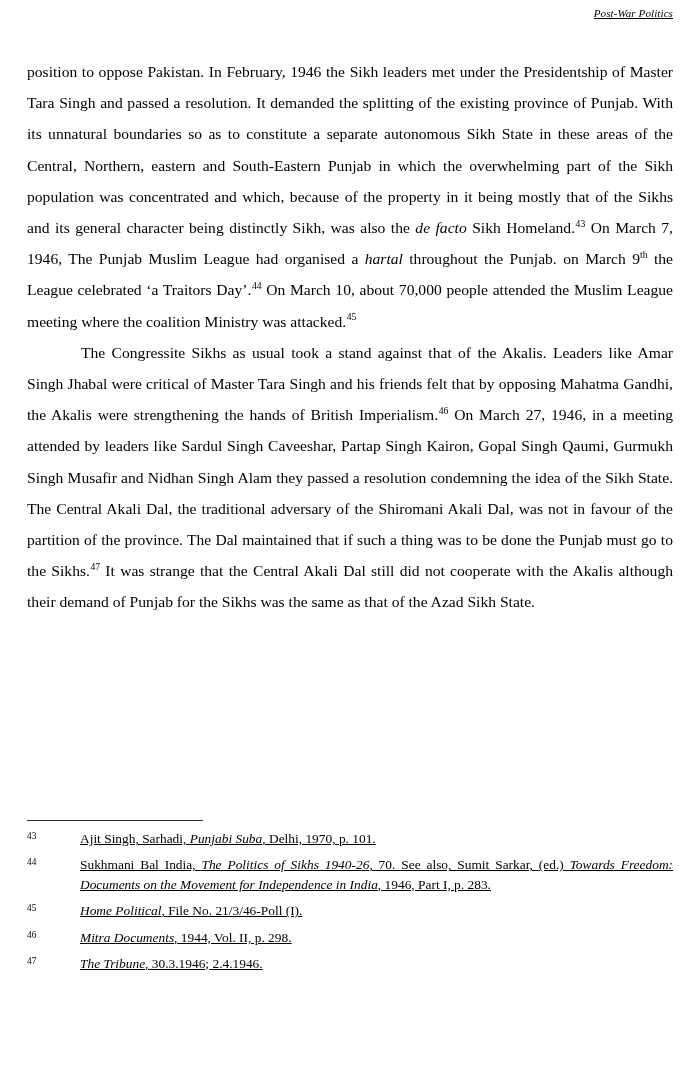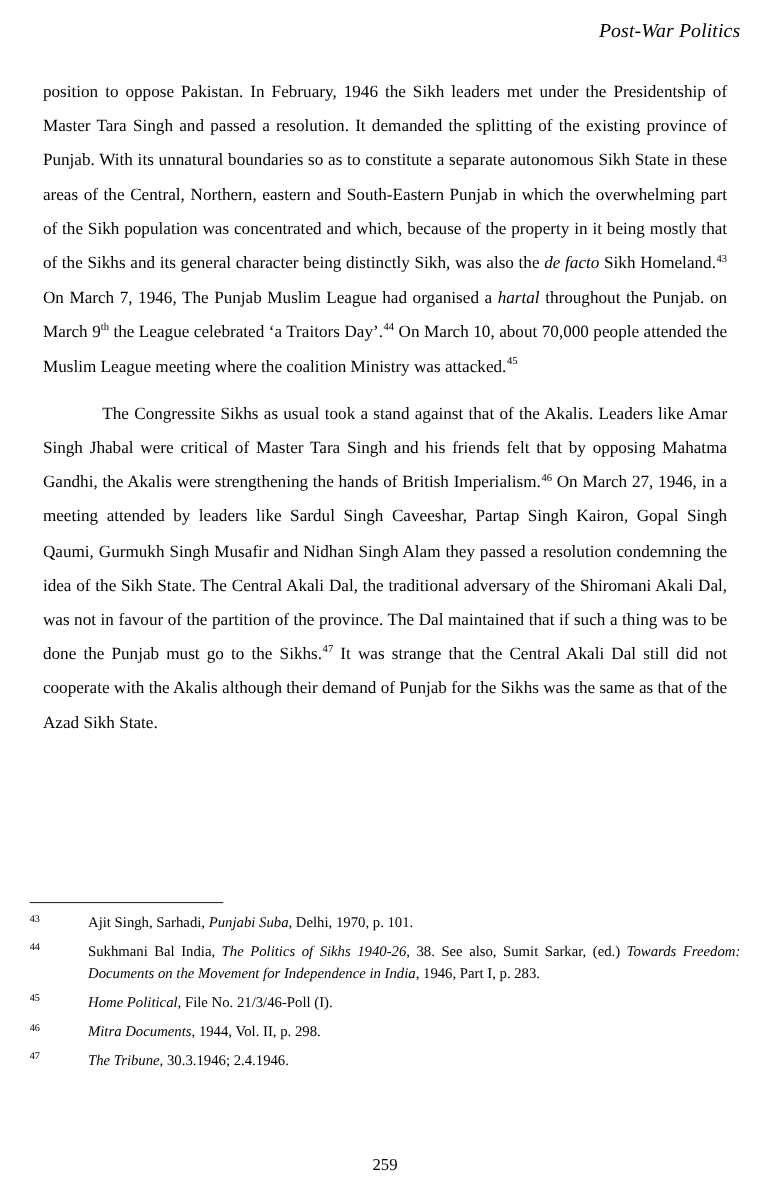--- a/index.html
+++ b/index.html
@@ -21,37 +21,38 @@
     left: 0; top: 0;
     width: 700px;
     height: 1075px;
     box-sizing: border-box;
   }
 
   
   .running-head {
     position: absolute;
     right: 27px;
-    top: 18px;
+    top: 7px;
     font-style: italic;
-    font-size: 18px;
+    font-size: 11px;
     letter-spacing: 0.1px;
     white-space: nowrap;
+    text-decoration: underline;
   }
 
   
   .body-block {
     position: absolute;
     left: 27px;
     top: 56px;
     width: 646px;
   }
 
   p.para {
-    margin: 12px;
+    margin: 0;
     text-align: justify;
     text-justify: inter-word;
     font-size: 15.6px;
     line-height: 31.2px;
     text-indent: 0;
     hyphens: none;
   }
   p.para.indent {
     text-indent: 54px;
   }
@@ -100,21 +101,21 @@
   .fn-item:last-child { margin-bottom: 0; }
 
   .fn-num {
     position: absolute;
     left: 0;
     top: -2px;
     font-size: 9.3px;
     line-height: 19.4px;
   }
 
-  .fn-text { display: block; }
+  .fn-text { display: block; text-decoration: underline; }
 
   
   .folio {
     position: absolute;
     left: 0;
     top: 1050px;
     width: 700px;
     text-align: center;
     font-size: 15.2px;
     line-height: 19px;
@@ -134,32 +135,31 @@
 
   <div class="footnote-area">
     <hr class="fn-rule">
     <div class="fn-list">
         <div class="fn-item">
           <span class="fn-num">43</span>
           <span class="fn-text"><span>Ajit Singh, Sarhadi,  </span><span class="ital">Punjabi Suba</span><span>, Delhi, 1970, p. 101.</span></span>
         </div>
         <div class="fn-item">
           <span class="fn-num">44</span>
-          <span class="fn-text"><span>Sukhmani Bal India, </span><span class="ital">The Politics of Sikhs 1940-26</span><span>, 38. See also, Sumit Sarkar, (ed.) </span><span class="ital">Towards Freedom: Documents on the Movement for Independence in India</span><span>, 1946, Part I, p. 283.</span></span>
+          <span class="fn-text"><span>Sukhmani Bal India, </span><span class="ital">The Politics of Sikhs 1940-26</span><span>, 70. See also, Sumit Sarkar, (ed.) </span><span class="ital">Towards Freedom: Documents on the Movement for Independence in India</span><span>, 1946, Part I, p. 283.</span></span>
         </div>
         <div class="fn-item">
           <span class="fn-num">45</span>
           <span class="fn-text"><span class="ital">Home Political</span><span>, File No. 21/3/46-Poll (I).</span></span>
         </div>
         <div class="fn-item">
           <span class="fn-num">46</span>
           <span class="fn-text"><span class="ital">Mitra Documents</span><span>, 1944, Vol. II, p. 298.</span></span>
         </div>
         <div class="fn-item">
           <span class="fn-num">47</span>
           <span class="fn-text"><span class="ital">The Tribune</span><span>, 30.3.1946; 2.4.1946.</span></span>
         </div>
       </div>
   </div>
 
-  <div class="folio">259</div>
 
 </div>
 
 </body></html>

